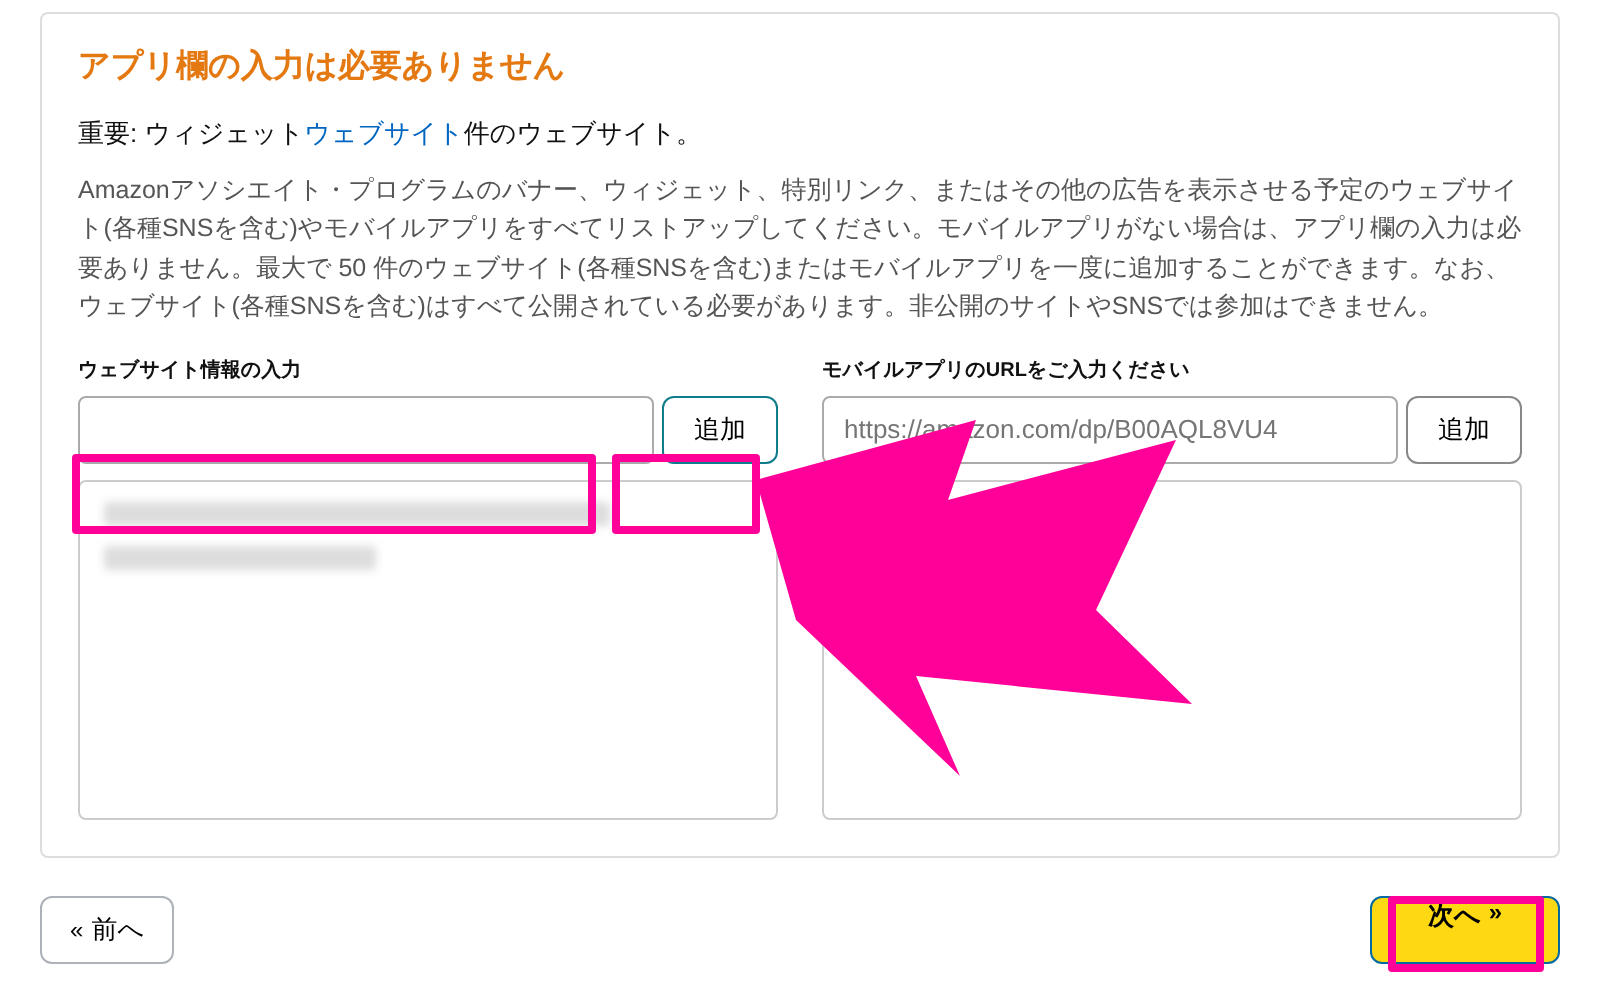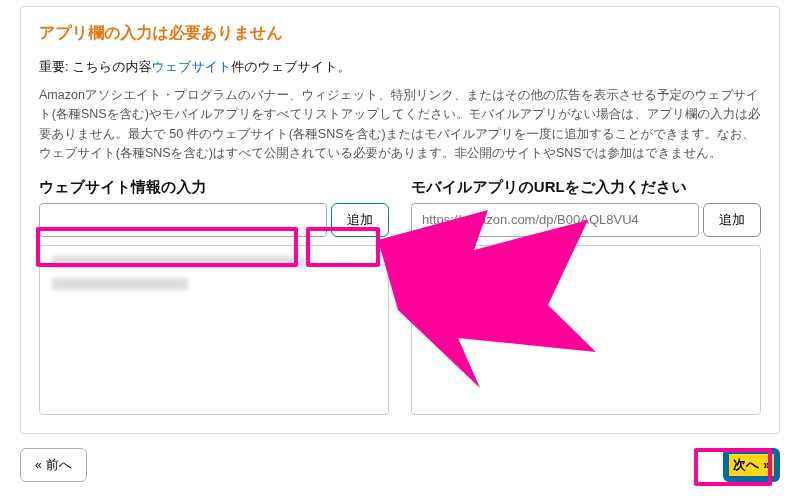--- a/index.html
+++ b/index.html
@@ -35,21 +35,21 @@
     color: #555;
     line-height: 1.55;
     margin-bottom: 14px;
   }
   .cols {
     display: flex;
     gap: 22px;
   }
   .col { flex: 1; display: flex; flex-direction: column; }
   .col-label {
-    font-size: 15px;
+    font-size: 10px;
     font-weight: 700;
     margin-bottom: 6px;
   }
   .input-row {
     display: flex;
     gap: 4px;
     margin-bottom: 8px;
     align-items: flex-end;
   }
   .text-input {
@@ -127,41 +127,40 @@
     border-radius: 6px;
     background: #fff;
     font-size: 13px;
     cursor: pointer;
     display: inline-flex;
     align-items: center;
     gap: 4px;
   }
   .next-btn {
     height: 34px;
-    padding: 0 4px;
-    border: 6px solid #0369a1;
+    padding: 0 28px;
+    border: 1px solid #0369a1;
     border-radius: 6px;
     background: #ffd814;
     font-size: 13px;
     font-weight: 600;
     cursor: pointer;
     display: inline-flex;
-    align-items: center;
     gap: 4px;
   }
   .chev { font-size: 12px; }
 </style>
 </head>
 <body>
 
 <div class="card">
   <div class="card-title">アプリ欄の入力は必要ありません</div>
 
   <div class="important-line">
-    <b>重要:</b><span> こちらの内容</span><a href="#">ウェブサイト</a><span>件のウェブサイト。</span>
+    <b>重要:</b><span> ウィジェット</span><a href="#">ウェブサイト</a><span>件のウェブサイト。</span>
   </div>
 
   <div class="desc">Amazonアソシエイト・プログラムのバナー、ウィジェット、特別リンク、またはその他の広告を表示させる予定のウェブサイト(各種SNSを含む)やモバイルアプリをすべてリストアップしてください。モバイルアプリがない場合は、アプリ欄の入力は必要ありません。最大で 50 件のウェブサイト(各種SNSを含む)またはモバイルアプリを一度に追加することができます。なお、ウェブサイト(各種SNSを含む)はすべて公開されている必要があります。非公開のサイトやSNSでは参加はできません。</div>
 
   <div class="cols">
     <div class="col">
       <div class="col-label">ウェブサイト情報の入力</div>
       <div class="input-row">
         <input class="text-input" type="text" value="" style="">
         <button class="add-btn teal">追加</button>

